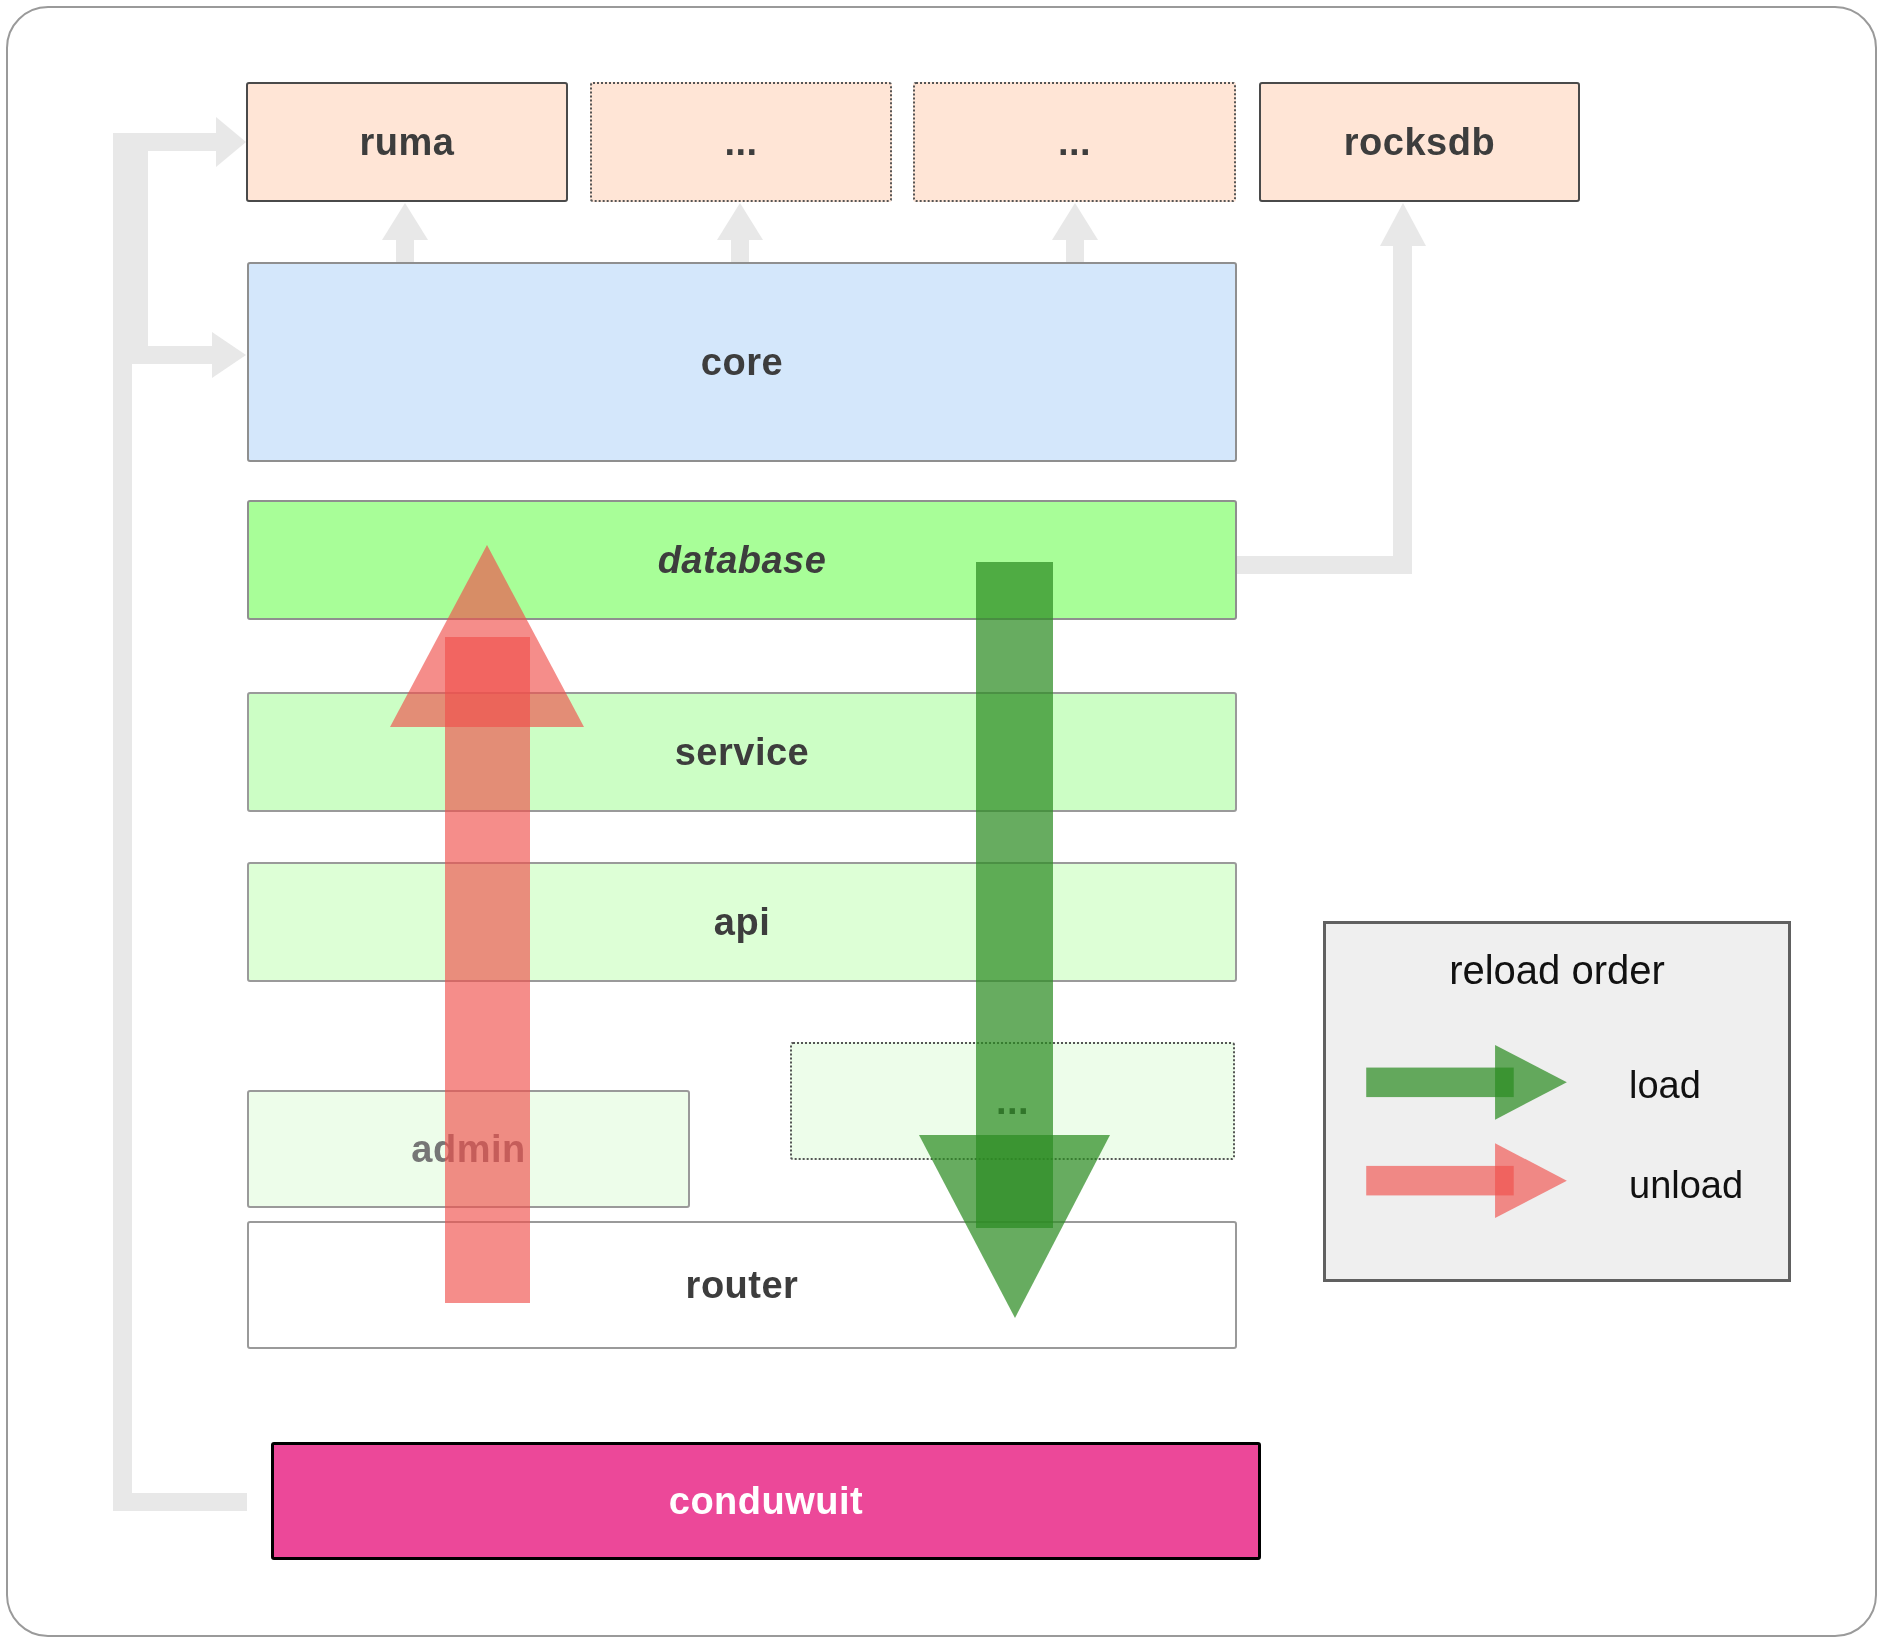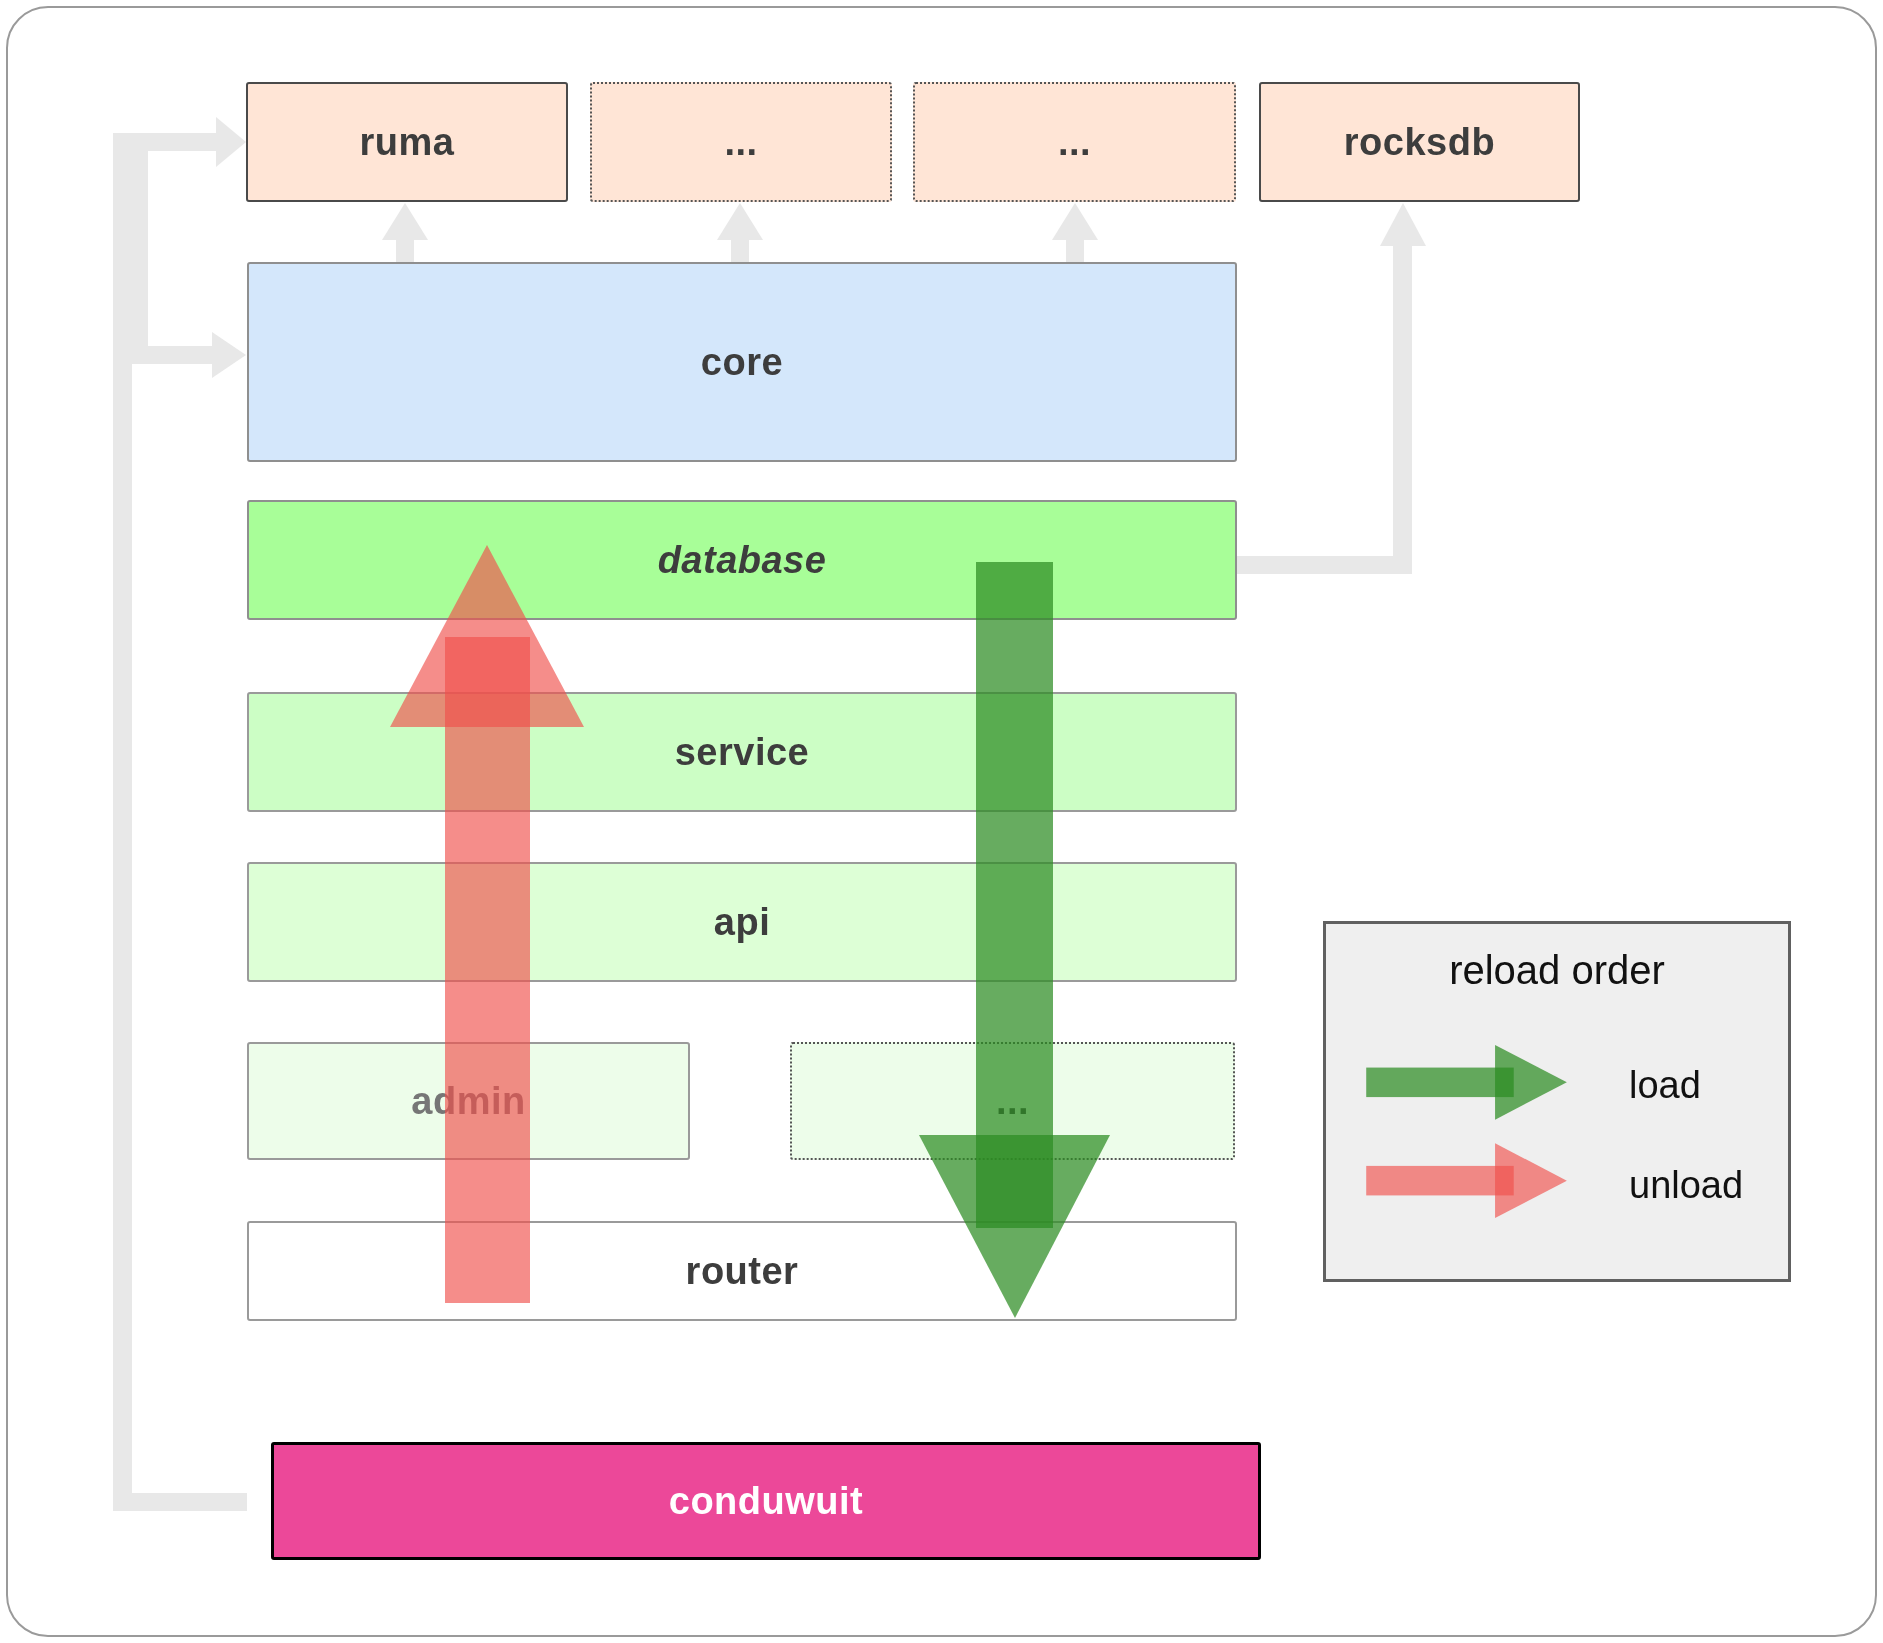--- a/index.html
+++ b/index.html
@@ -14,32 +14,32 @@
   .layer{position:absolute;left:0;top:0;width:1883px;height:1643px;}
   .node{
     position:absolute;display:flex;align-items:center;justify-content:center;
     border:2px solid #9a9a9a;border-radius:3px;box-sizing:border-box;
     font-size:38px;font-weight:700;color:#3d3d3d;letter-spacing:0.5px;
     z-index:2;
   }
   .node.dark-border{border-color:#4a4a4a;}
   .node.mid-border{border-color:#8f8f8f;}
   .node.dotted{border-style:dotted;border-color:#555555;}
-  .node.dim-label{color:#767676;}
+  .node.dim-label{color:#767676;margin-top:48px;}
   #n-ruma      {left:246px;top:82px;  width:322px;height:120px;}
   #n-dots1     {left:590px;top:82px;  width:302px;height:120px;}
   #n-dots2     {left:913px;top:82px;  width:323px;height:120px;}
   #n-rocksdb   {left:1259px;top:82px; width:321px;height:120px;}
   #n-core      {left:247px;top:262px; width:990px;height:200px;text-align:right;}
   #n-database  {left:247px;top:500px; width:990px;height:120px;}
   #n-service   {left:247px;top:692px; width:990px;height:120px;}
   #n-api       {left:247px;top:862px; width:990px;height:120px;}
   #n-admin     {left:247px;top:1042px;width:443px;height:118px;}
   #n-dots3     {left:790px;top:1042px;width:445px;height:118px;}
-  #n-router    {left:247px;top:1221px;width:990px;height:100px;background:#ffffff;}
+  #n-router    {left:247px;top:1221px;width:990px;height:128px;background:#ffffff;}
   #n-conduwuit {left:247px;top:1442px;width:990px;height:118px;border:3px solid #000000;color:#ffffff;}
   svg.layer{z-index:1;pointer-events:none;}
   svg.layer.top{z-index:3;}
   #legend{
     position:absolute;left:1323px;top:921px;width:468px;height:361px;
     border:3px solid #606060;box-sizing:border-box;z-index:2;
   }
   #legend .legend-title{
     position:absolute;left:0;top:24px;width:100%;text-align:center;
     font-size:40px;font-weight:400;color:#111111;

